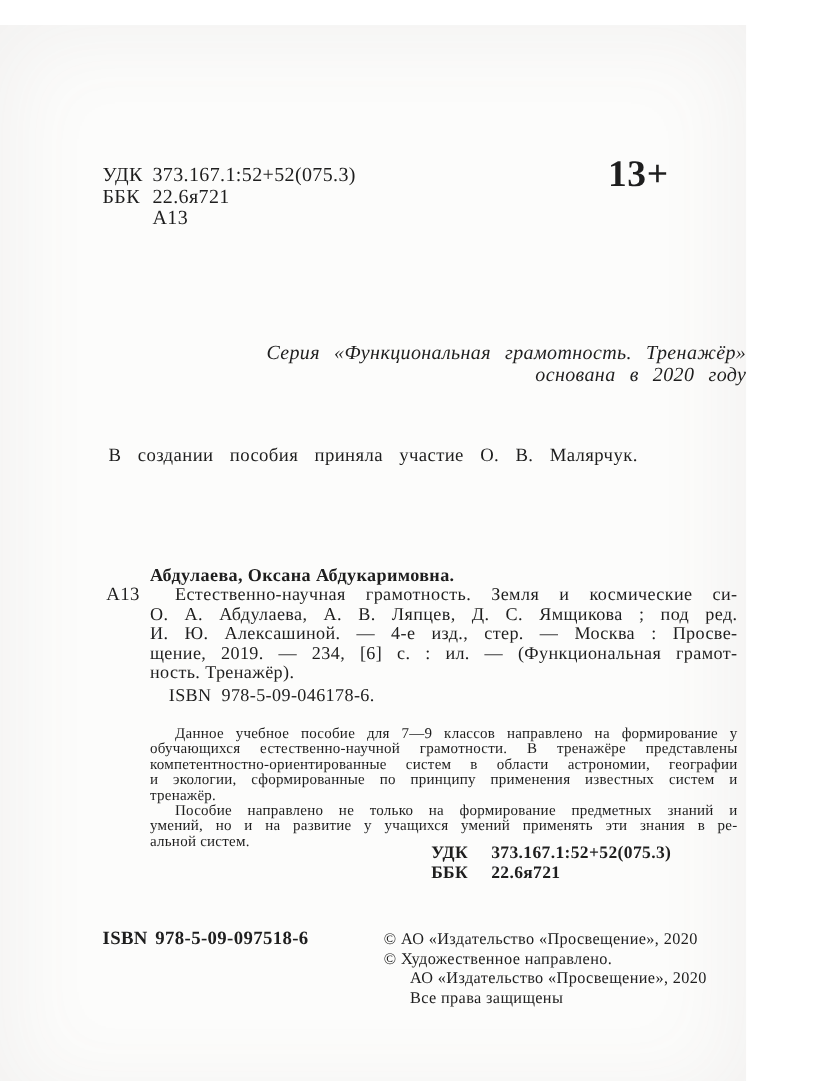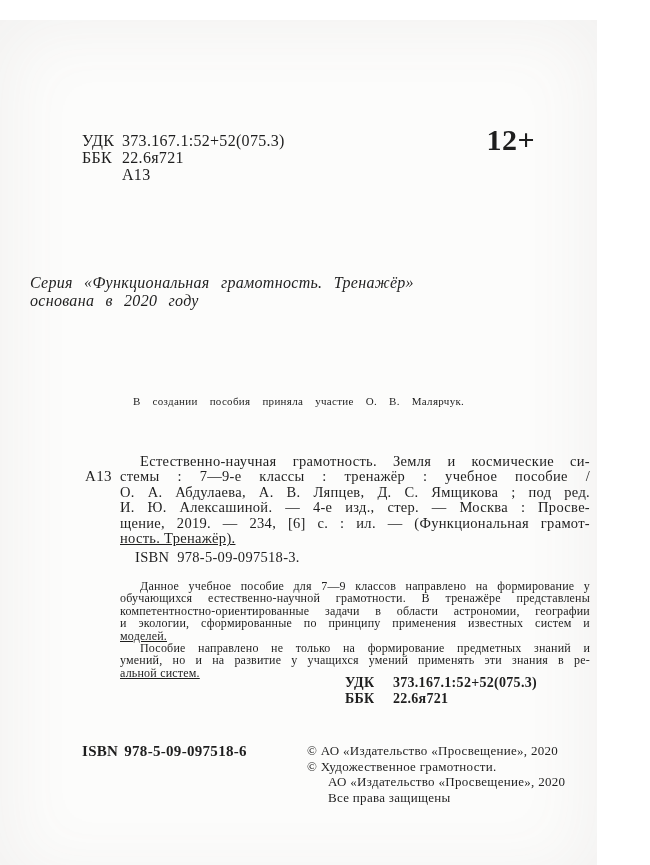--- a/index.html
+++ b/index.html
@@ -13,30 +13,30 @@
     letter-spacing: 0.3px;
     overflow: hidden;
     margin-top: 20px;
   }
   
   .top-block { position: absolute; left: 82px; top: 112px; font-size: 16px; line-height: 17px; }
   .top-row { display: grid; grid-template-columns: 40px 1fr; }
   
   .age-badge { position: absolute; top: 103px; right: 62px; font-size: 30px; font-weight: bold; letter-spacing: 0.5px; }
   
-  .series-block { position: absolute; left: 30px; right: 0; top: 254px; text-align: left; font-style: italic; font-size: 16px; line-height: 18px; word-spacing: 7px; }
+  .series-block { position: absolute; left: 30px; right: 0; top: 254px; text-align: right; font-style: italic; font-size: 16px; line-height: 18px; word-spacing: 7px; }
   
-  .participation { position: absolute; left: 0; right: 0; top: 372px; text-align: center; font-size: 11px; line-height: 18px; word-spacing: 9px; }
+  .participation { position: absolute; left: 0; right: 0; top: 336px; text-align: center; font-size: 15px; line-height: 18px; word-spacing: 9px; }
   
   .entry-block { position: absolute; left: 120px; top: 434px; width: 470px; font-size: 14.5px; line-height: 15.4px; }
   .entry-code { position: absolute; left: -35px; top: 15.4px; font-size: 15px; }
   .entry-author { font-weight: bold; }
   .justify { text-align: justify; text-align-last: justify; }
   .indent { text-indent: 20px; }
-  .plain { text-align: right; text-align-last: left; text-decoration: underline; }
+  .plain { text-align: right; text-align-last: left; }
   .entry-isbn { margin-top: 4px; padding-left: 15px; word-spacing: 4px; }
   
   .annotation { position: absolute; left: 120px; top: 560px; width: 470px; font-size: 12px; line-height: 12.4px; letter-spacing: 0.2px; }
   
   .classifiers { position: absolute; right: 60px; top: 655px; font-weight: bold; font-size: 14px; line-height: 15.5px; }
   .cls-row { display: grid; grid-template-columns: 48px 1fr; }
   
   .footer-isbn { position: absolute; left: 82px; top: 723px; font-weight: bold; font-size: 15px; word-spacing: 2px; }
   .copyright { position: absolute; left: 307px; top: 723px; font-size: 13px; line-height: 15.5px; }
   .copyright .cont { padding-left: 21px; }
@@ -54,64 +54,64 @@
     <div class="top-row">
       <span>ББК</span>
       <span>22.6я721</span>
     </div>
     <div class="top-row">
       <span></span>
       <span>А13</span>
     </div>
   </div>
 
-  <div class="age-badge">12+</div>
+  <div class="age-badge">13+</div>
 
   <div class="series-block">
     <div>Серия «Функциональная грамотность. Тренажёр»</div>
     <div>основана в 2020 году</div>
   </div>
 
   <div class="participation">В создании пособия приняла участие О. В. Малярчук.</div>
 
   <div class="entry-block">
     <div class="entry-code">А13</div>
+    <div class="entry-author">Абдулаева, Оксана Абдукаримовна.</div>
     <div class="justify indent">Естественно-научная грамотность. Земля и космические си-</div>
-    <div class="justify">стемы : 7—9-е классы : тренажёр : учебное пособие /</div>
     <div class="justify">О. А. Абдулаева, А. В. Ляпцев, Д. С. Ямщикова ; под ред.</div>
     <div class="justify">И. Ю. Алексашиной. — 4-е изд., стер. — Москва : Просве-</div>
     <div class="justify">щение, 2019. — 234, [6] с. : ил. — (Функциональная грамот-</div>
     <div class="plain">ность. Тренажёр).</div>
-    <div class="entry-isbn">ISBN 978-5-09-097518-3.</div>
+    <div class="entry-isbn">ISBN 978-5-09-046178-6.</div>
   </div>
 
   <div class="annotation">
     <div class="justify indent">Данное учебное пособие для 7—9 классов направлено на формирование у</div>
     <div class="justify">обучающихся естественно-научной грамотности. В тренажёре представлены</div>
-    <div class="justify">компетентностно-ориентированные задачи в области астрономии, географии</div>
+    <div class="justify">компетентностно-ориентированные систем в области астрономии, географии</div>
     <div class="justify">и экологии, сформированные по принципу применения известных систем и</div>
-    <div class="plain">моделей.</div>
+    <div class="plain">тренажёр.</div>
     <div class="justify indent">Пособие направлено не только на формирование предметных знаний и</div>
     <div class="justify">умений, но и на развитие у учащихся умений применять эти знания в ре-</div>
     <div class="plain">альной систем.</div>
   </div>
 
   <div class="classifiers">
     <div class="cls-row">
       <span>УДК</span>
       <span>373.167.1:52+52(075.3)</span>
     </div>
     <div class="cls-row">
       <span>ББК</span>
       <span>22.6я721</span>
     </div>
   </div>
 
   <div class="footer-isbn">ISBN 978-5-09-097518-6</div>
 
   <div class="copyright">
     <div>© АО «Издательство «Просвещение», 2020</div>
-    <div>© Художественное грамотности.</div>
+    <div>© Художественное направлено.</div>
     <div class="cont">АО «Издательство «Просвещение», 2020</div>
     <div class="cont">Все права защищены</div>
   </div>
 
 </div>
 
 </body></html>

